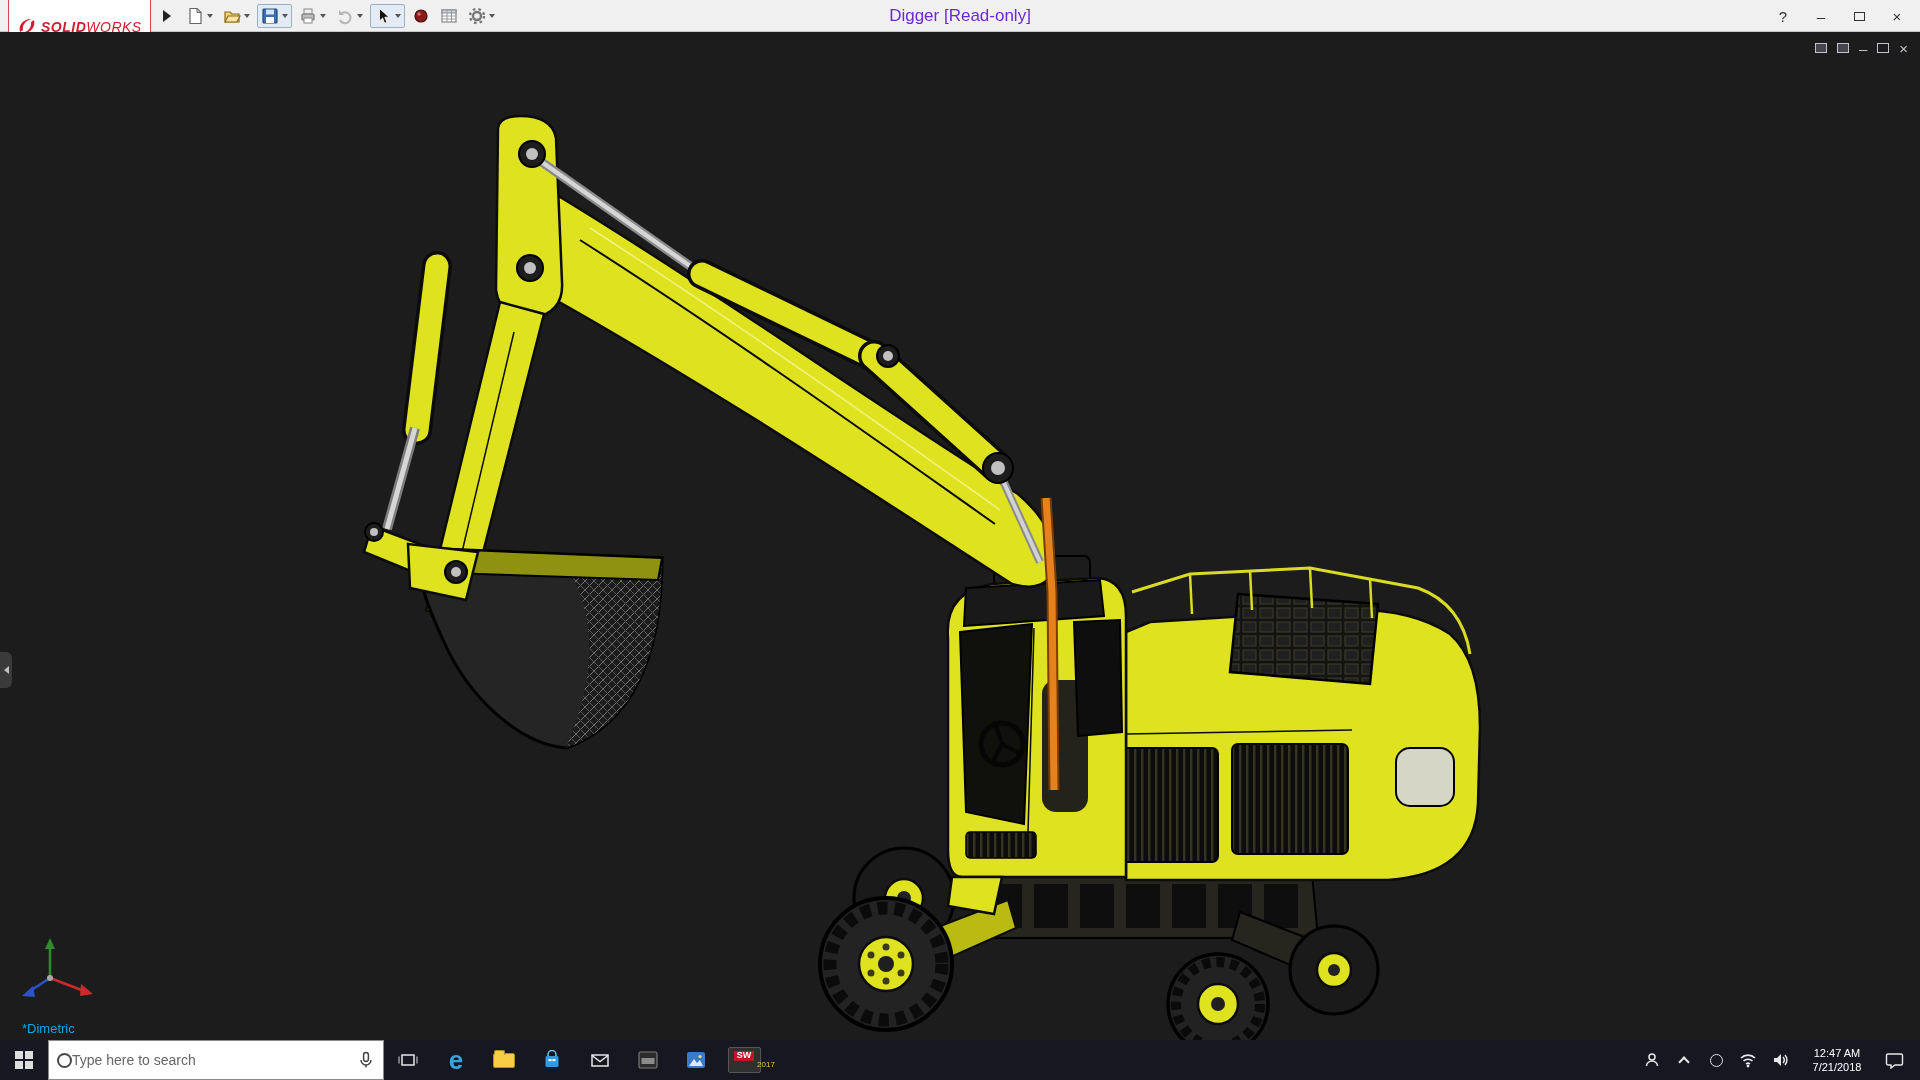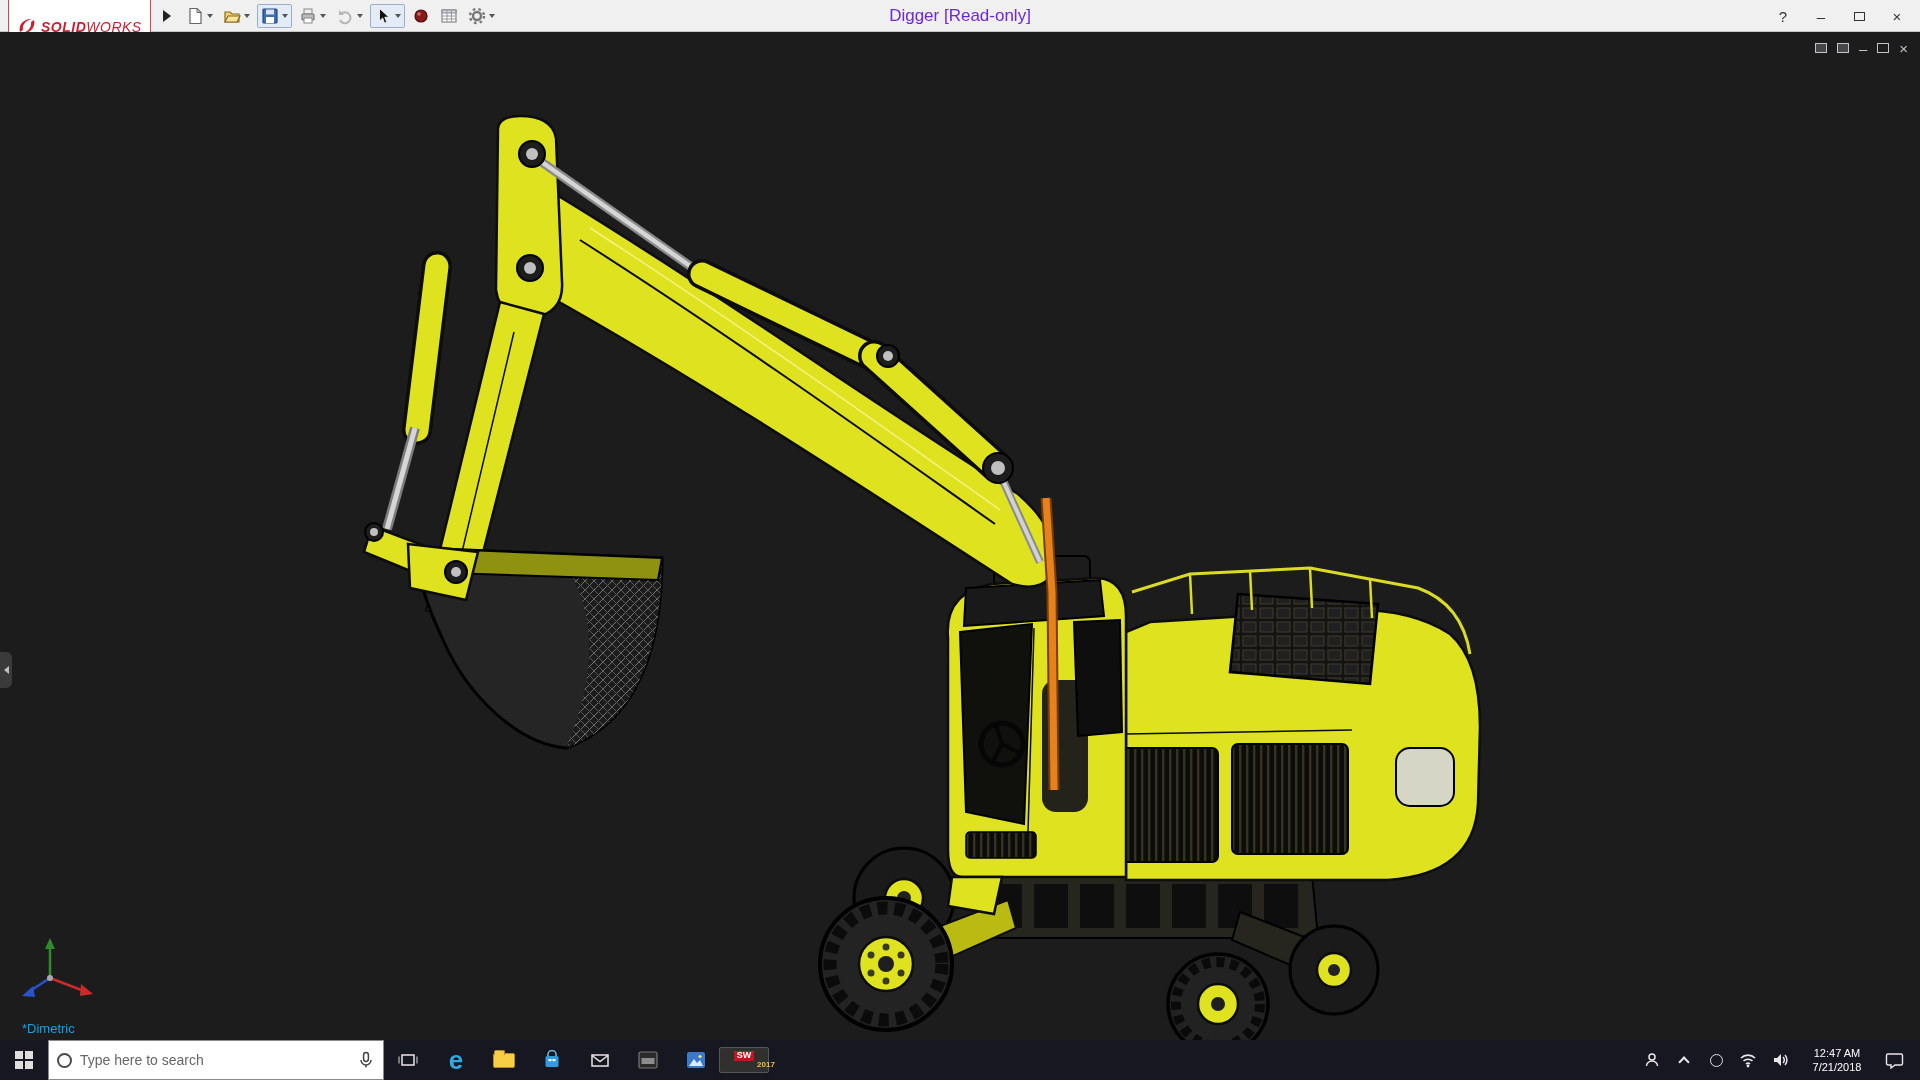--- a/index.html
+++ b/index.html
@@ -54,33 +54,33 @@
   .model-svg{position:absolute;inset:0;}
   .fy{fill:var(--digger-yellow);stroke:var(--digger-outline);stroke-width:2.5;}
   .fyd{fill:var(--digger-yellow-dark);stroke:var(--digger-outline);stroke-width:2;}
 
   
   .taskbar{height:40px;background:var(--taskbar-bg);display:flex;align-items:stretch;}
   .tb-app{width:48px;display:flex;align-items:center;justify-content:center;}
   .start-grid{display:grid;grid-template-columns:8px 8px;grid-template-rows:8px 8px;gap:1.5px;}
   .start-grid i{background:#dedede;}
   .searchbox{width:336px;background:#fff;border:1px solid #8a8a8a;display:flex;align-items:center;
-    padding:16px 8px;gap:8px;}
+    padding:16px 8px;}
   .cortana-ring{width:15px;height:15px;border:2px solid #4a4a4a;border-radius:50%;flex:0 0 auto;}
   .searchbox input{flex:1;border:none;outline:none;font-size:14px;color:#333;
     font-family:"Liberation Sans",sans-serif;background:transparent;}
   .searchbox input::placeholder{color:#666;}
   .edge-e{font-size:26px;font-weight:bold;color:#31a8e0;line-height:1;}
   .folder{position:relative;width:22px;height:15px;background:#f7ce46;border:1px solid #b28e1e;border-radius:2px;}
   .folder::before{content:"";position:absolute;top:-4px;left:0;width:9px;height:4px;background:#f7ce46;
     border:1px solid #b28e1e;border-bottom:none;border-radius:2px 2px 0 0;}
-  .sw-app{width:50px;height:26px;background:#30302e;border-radius:2px;display:flex;flex-direction:column;
+  .sw-app{width:33px;height:26px;background:#30302e;border-radius:2px;display:flex;flex-direction:column;
     align-items:center;justify-content:center;border:1px solid #555;}
   .sw-app .sw{color:#fff;background:#c01622;font-size:9px;font-weight:bold;line-height:1.1;padding:0 3px;}
-  .sw-app .yr{color:#e8c33a;font-size:8px;font-weight:bold;line-height:1.1;padding-left:44px;}
+  .sw-app .yr{color:#e8c33a;font-size:8px;font-weight:normal;line-height:1.1;padding-left:44px;}
   .tray{margin-left:auto;display:flex;align-items:center;gap:4px;padding-right:4px;}
   .tray-ico{width:28px;height:40px;display:flex;align-items:center;justify-content:center;color:#e8e8e8;}
   .caret{width:8px;height:8px;border-left:2px solid #e8e8e8;border-top:2px solid #e8e8e8;
     transform:rotate(45deg);margin-top:3px;}
   .ring{width:13px;height:13px;border:1.8px solid #e0e0e0;border-radius:50%;}
   .clock{width:78px;text-align:center;color:#fff;font-size:11px;line-height:14px;}
   .showdesk{width:4px;border-left:1px solid #3a3a4a;}
 </style>
 </head>
 <body>

